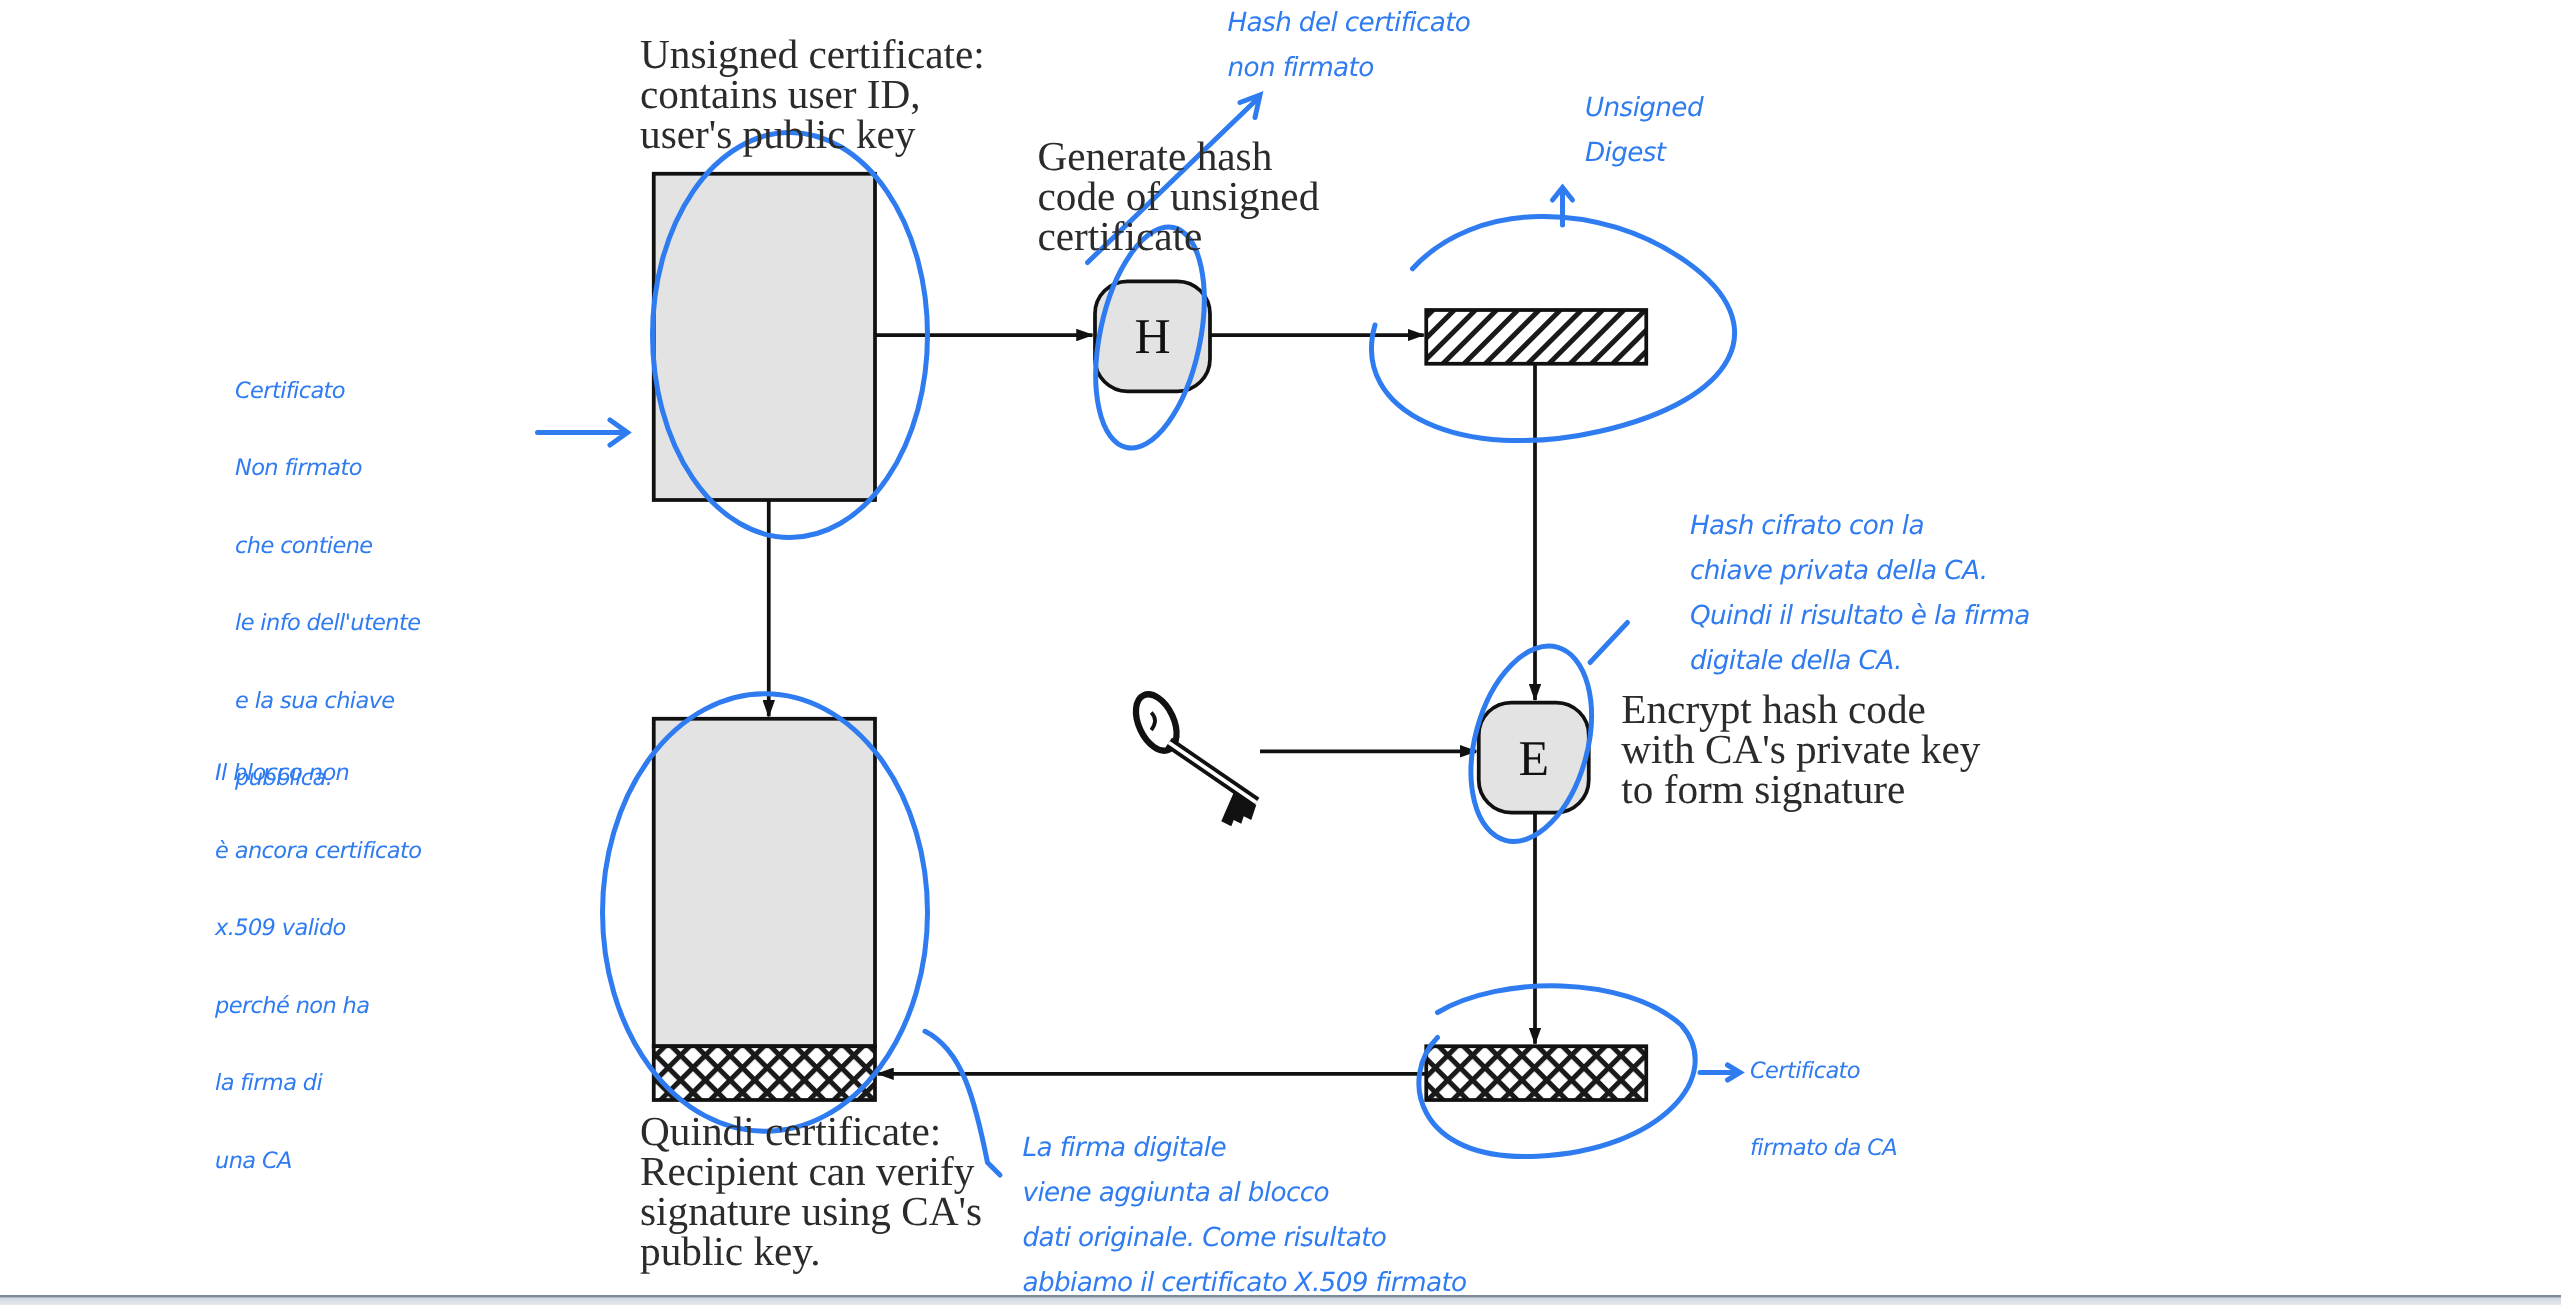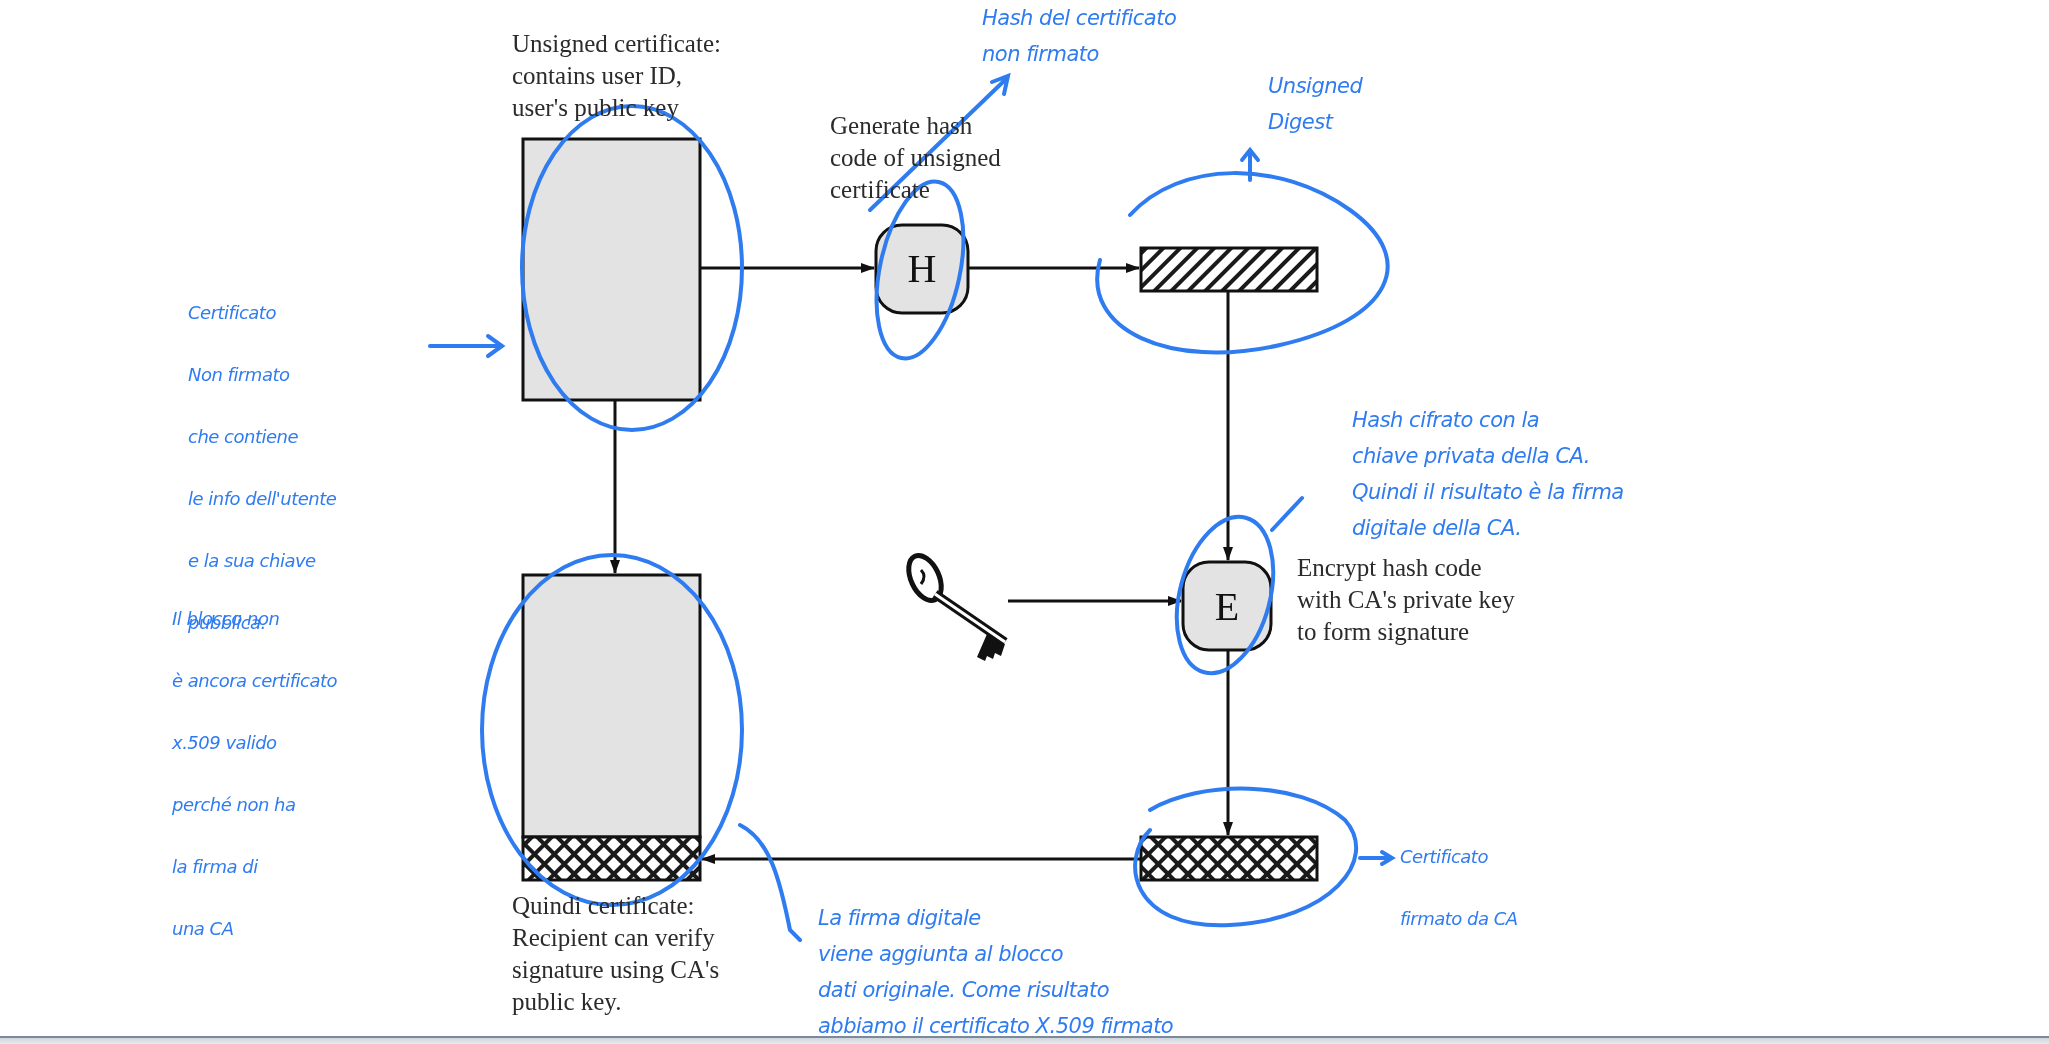--- a/index.html
+++ b/index.html
@@ -1,21 +1,21 @@
 <!DOCTYPE html>
 <html><head>
 <meta charset="utf-8">
 <style>
   html, body { margin: 0; padding: 0; background: #ffffff; }
   body { width: 2049px; height: 1044px; position: relative; overflow: hidden; }
   #canvas { position: absolute; left: 0; top: 0; width: 2049px; height: 1044px; }
   .print-label {
     position: absolute;
     font-family: "Liberation Serif", "DejaVu Serif", serif;
-    font-size: 25px;
+    font-size: 33px;
     line-height: 32px;
     color: #2b2b2b;
     white-space: pre;
   }
   .hand-note {
     position: absolute;
     font-family: "DejaVu Sans", "Liberation Sans", sans-serif;
     font-style: italic;
     color: #2f7bf0;
     font-size: 18px;

